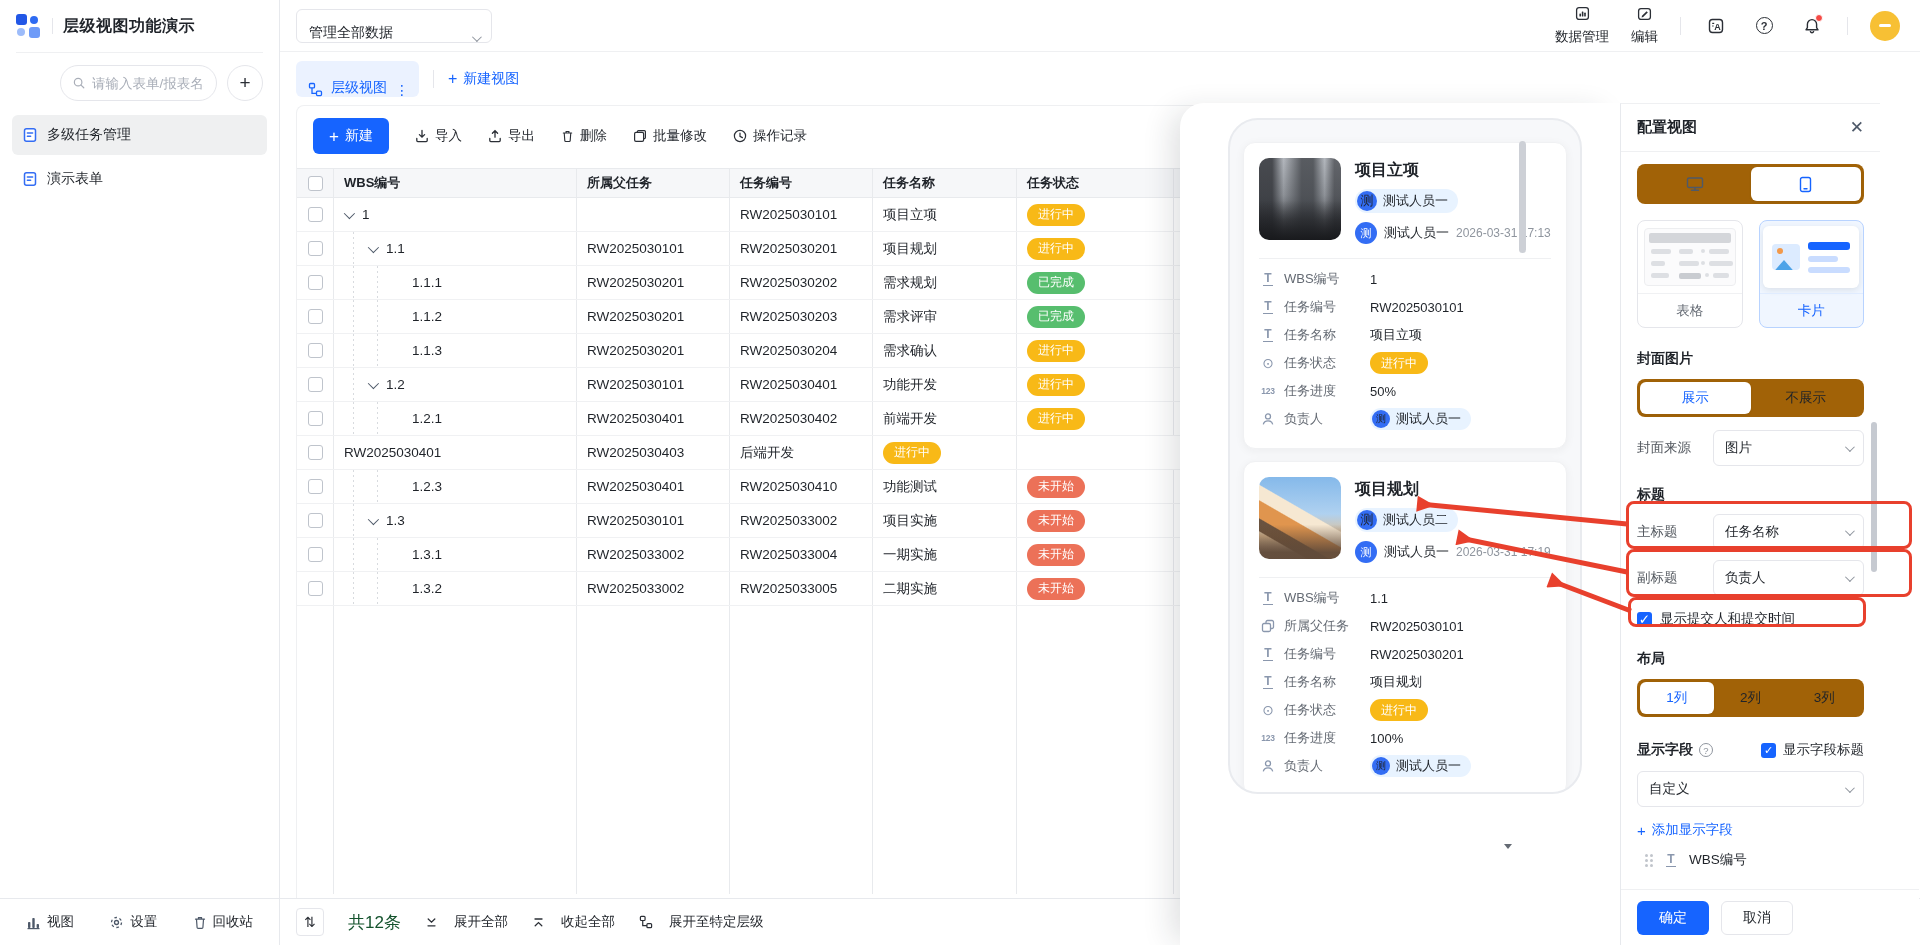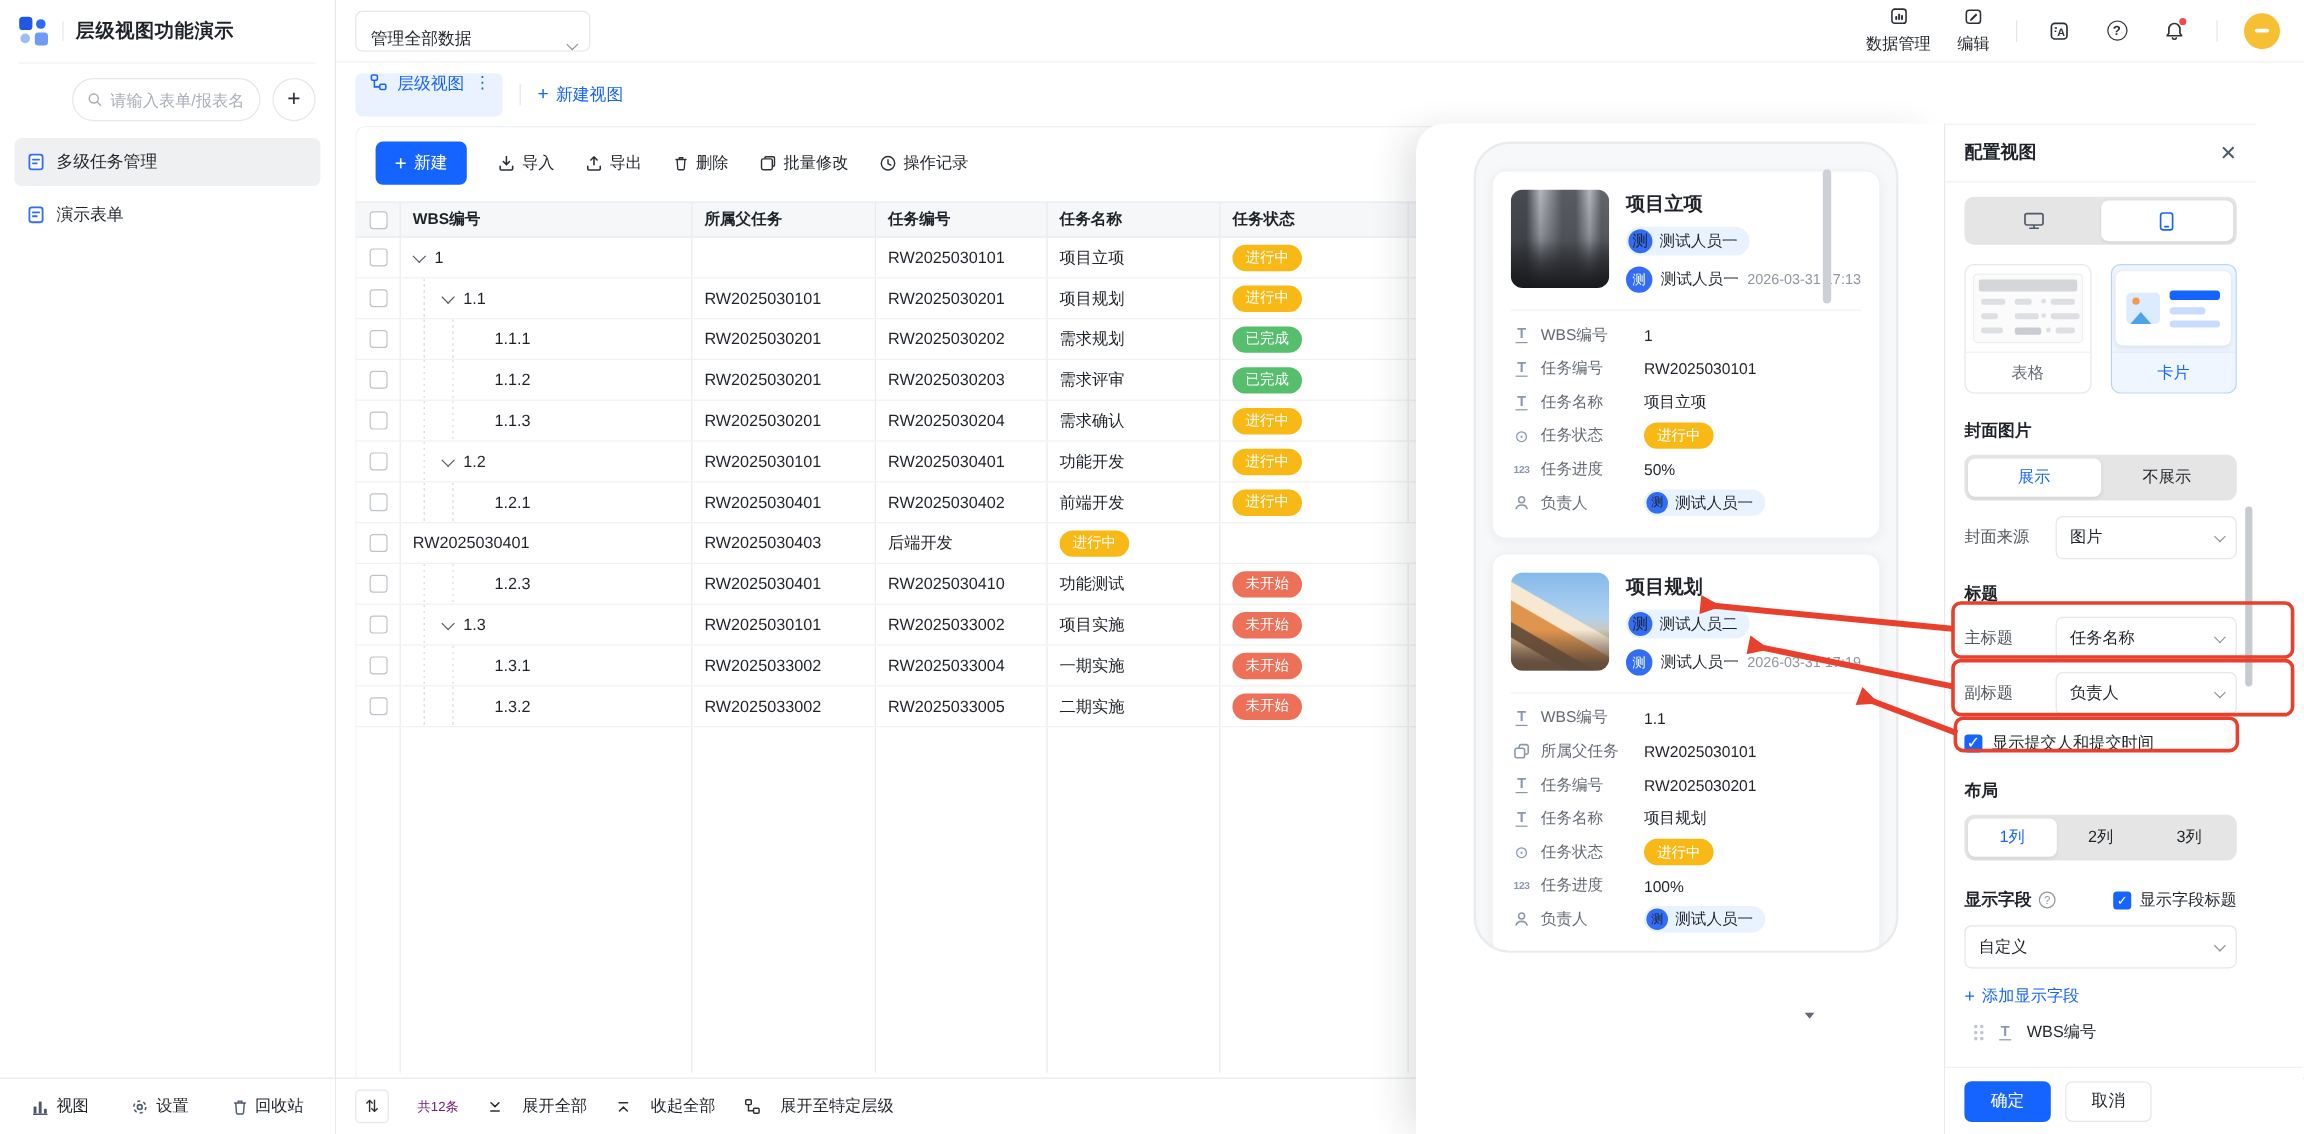--- a/index.html
+++ b/index.html
@@ -38,21 +38,21 @@
   .top-act { display:flex; align-items:center; gap:7px; font-size:13.5px; cursor:pointer; color:#1F2329;flex-direction:column; }
   .v-sep { width:1px; height:18px; background:#E5E6EB; }
   .icon-btn { width:26px; height:26px; display:flex; align-items:center; justify-content:center; cursor:pointer; position:relative; }
   .help-circle { width:17px; height:17px; border:1.5px solid #2B2F36; border-radius:50%; font-size:11px; font-weight:bold; display:flex; align-items:center; justify-content:center; color:#2B2F36; }
   .red-dot { position:absolute; right:2px; top:1px; width:8px; height:8px; background:#F54A45; border-radius:50%; border:1.5px solid #fff; }
   .avatar { width:30px; height:30px; border-radius:50%; background:#F7C034; display:flex; align-items:center; justify-content:center; cursor:pointer; }
   .avatar i { width:12px; height:2.5px; background:#fff; border-radius:2px; }
 
   
   .tabrow { height:53px; display:flex; align-items:center; padding:0 16px; gap:14px; }
-  .view-tab { height:36px; background:#EBF2FF; border-radius:6px; display:flex; align-items:flex-start; gap:8px; padding:0 10px 0 12px; color:#1664FF; font-size:14px; cursor:pointer; }
+  .view-tab { height:36px; background:#EBF2FF; border-radius:6px; display:flex; align-items:flex-end; gap:8px; padding:0 10px 0 12px; color:#1664FF; font-size:14px; cursor:pointer; }
   .view-tab .kebab { font-size:14px; letter-spacing:0; cursor:pointer; line-height:1; }
   .new-view { display:flex; align-items:center; gap:6px; color:#1664FF; font-size:14px; cursor:pointer; }
 
   
   .content-card { position:absolute; left:16px; top:105px; width:1344px; height:793px; border:1px solid #EFF0F2; border-right:none; border-bottom:none; border-radius:8px 0 0 0; background:#fff; }
   .toolbar { display:flex; align-items:center; gap:26px; padding:12px 16px 14px; }
   .btn-primary { height:36px; padding:0 16px; background:#1664FF; color:#fff; border:none; border-radius:6px; font-size:14px; display:flex; align-items:center; gap:6px; cursor:pointer; font-family:inherit; }
   .tool-act { display:flex; align-items:center; gap:6px; font-size:13.5px; color:#1F2329; cursor:pointer; }
   .grid-row { display:grid; grid-template-columns:37px 243px 153px 143px 144px 157px 1fr; }
   .t-header { height:30px; background:#F6F7F9; border-top:1px solid #E8EAED; border-bottom:1px solid #E8EAED; }
@@ -65,21 +65,21 @@
   .caret { width:8px; height:8px; border-right:1.4px solid #4E5969; border-bottom:1.4px solid #4E5969; transform:rotate(45deg) translateY(-2px); margin-right:10px; cursor:pointer; flex:none; }
   .guide { position:absolute; top:0; bottom:0; width:1px; background-image:repeating-linear-gradient(to bottom,#D8DBDF 0 2px,transparent 2px 5px); }
   .pill { display:inline-flex; align-items:center; border-radius:999px; padding:3.5px 11px; font-size:12px; color:#fff; font-weight:500; line-height:1.25; }
   .t-tail { height:288px; }
   .t-tail .cell { border-bottom:none; height:100%; }
 
   
   .main-foot { position:absolute; left:280px; top:898px; width:1640px; height:47px; border-top:1px solid #E7E9ED; background:#fff; display:flex; align-items:center; gap:24px; padding:0 16px; z-index:2; }
   .sort-btn { width:28px; height:28px; border:1px solid #E5E6EB; border-radius:4px; display:flex; align-items:center; justify-content:center; font-size:14px; color:#2B2F36; cursor:pointer; }
   .foot-act { display:flex; align-items:center; gap:16px; font-size:13.5px; color:#1F2329; cursor:pointer; }
-  .foot-count { font-size:11px; color:#701a75; }
+  .foot-count { font-size:17px; color:#14532d; }
 
   
   .preview-overlay { position:absolute; left:1180px; top:103px; width:440px; height:842px; background:#fff; border-radius:24px 0 0 0; box-shadow:-14px 2px 30px -6px rgba(31,35,41,.14); z-index:5; }
   .phone { position:absolute; left:48px; top:15px; width:354px; height:676px; border:2px solid #E9EBEF; border-radius:30px; background:#F7F8FA; overflow:hidden; padding:22px 13px 13px; }
   .p-card { width:324px; background:#fff; border-radius:12px; border:1px solid #F0F1F3; box-shadow:0 2px 10px rgba(31,35,41,.05); padding:15px; margin-bottom:12px; }
   .p-head { display:flex; gap:14px; }
   .cover { width:82px; height:82px; border-radius:10px; flex:none; }
   .cover-ruined-city { background:
       linear-gradient(to top, rgba(22,23,26,.92), rgba(22,23,26,0) 48%),
       linear-gradient(90deg, rgba(45,47,52,.8) 6% 16%, transparent 30%, rgba(58,61,66,.75) 52% 66%, transparent 80%, rgba(45,47,52,.6) 92%),
@@ -106,21 +106,21 @@
   .f-label { width:86px; font-size:13px; color:#646A73; flex:none; }
   .f-val { font-size:13px; color:#1F2329; }
   .phone-sb { position:absolute; right:7px; top:38px; width:7px; height:112px; background:#CDD0D6; border-radius:4px; cursor:pointer; }
   .phone-down { position:absolute; right:6px; bottom:6px; width:0; height:0; border-left:4px solid transparent; border-right:4px solid transparent; border-top:5px solid #646A73; cursor:pointer; }
 
   
   .config { position:absolute; left:1620px; top:103px; width:260px; height:842px; background:#fff; border-left:1px solid #E7E9ED; border-top:1px solid #EFF0F2; z-index:6; padding:0 16px; }
   .cfg-head { height:48px; display:flex; align-items:center; justify-content:space-between; border-bottom:1px solid #EFF0F2; margin:0 -16px; padding:0 16px; }
   .cfg-title { font-size:15px; font-weight:bold; }
   .cfg-close { font-size:17px; color:#4E5969; cursor:pointer; line-height:1; }
-  .seg { background:#e5e5e5; border-radius:8px; display:flex; padding:3px;justify-content:center; }
+  .seg { background:#a16207; border-radius:8px; display:flex; padding:3px;justify-content:center; }
   .seg-opt { flex:1; height:100%; border-radius:6px; display:flex; align-items:center; justify-content:center; font-size:13.5px; color:#1F2329; cursor:pointer; }
   .seg-opt.on { background:#fff; color:#1664FF; box-shadow:0 1px 3px rgba(31,35,41,.08); }
   .device-seg { height:40px; margin-top:12px; }
   .vtype-row { display:flex; gap:16px; margin-top:16px; }
   .vtype { flex:1; border:1px solid #E5E6EB; border-radius:8px; height:108px; cursor:pointer; display:flex; flex-direction:column; background:#fff; overflow:hidden; }
   .vtype.on { background:#F0F6FF; border-color:#B8D3FF; }
   .vt-ill { flex:1; display:flex; align-items:center; justify-content:center; }
   .vt-label { height:34px; display:flex; align-items:center; justify-content:center; font-size:13.5px; color:#646A73; border-top:1px solid #F0F1F3; }
   .vtype.on .vt-label { color:#1664FF; border-top-color:#E0ECFF; }
   .mini-table { width:92px; height:58px; background:#FBFBFC; border-radius:4px; border:1px solid #EDEEF0; position:relative; overflow:hidden; }

